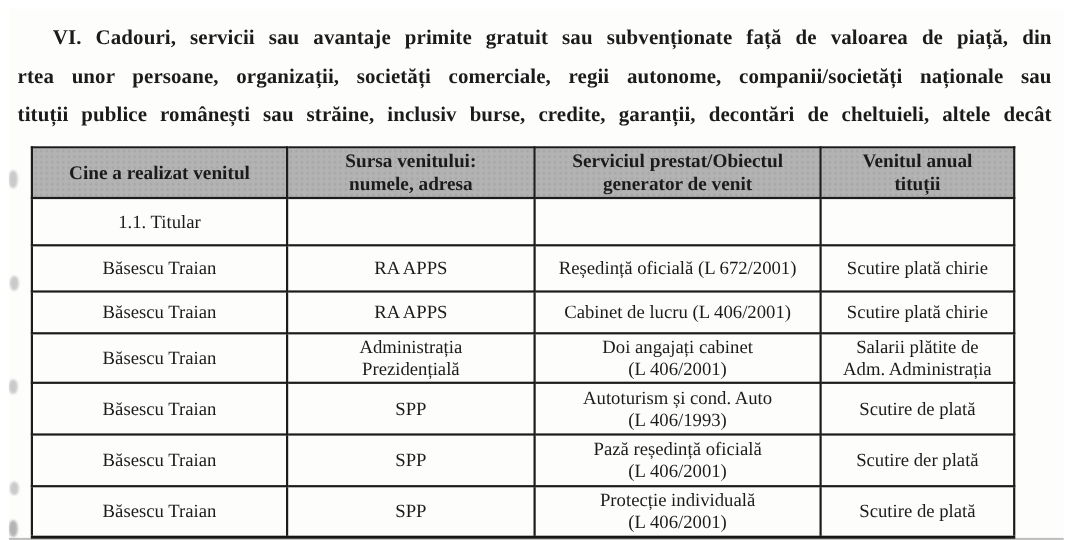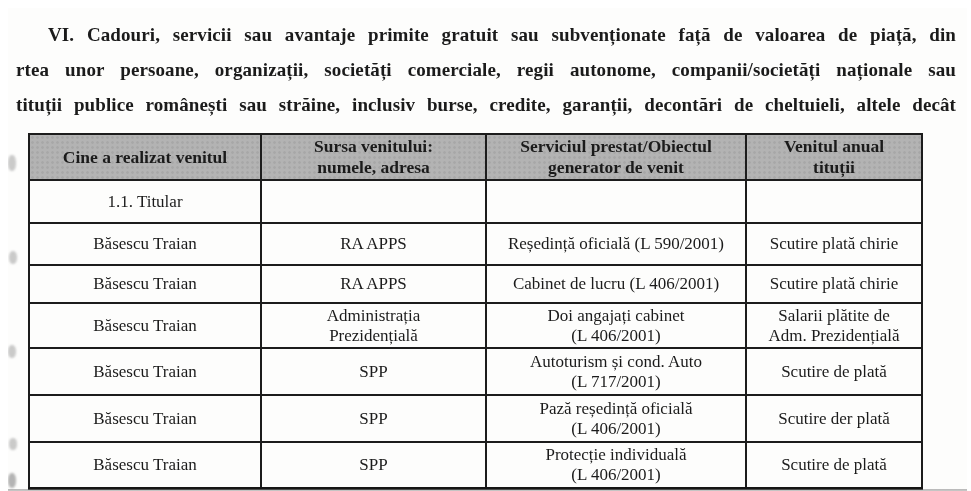--- a/index.html
+++ b/index.html
@@ -100,43 +100,43 @@
       </tr>
       <tr class="r1">
         <td>1.1. Titular</td>
         <td></td>
         <td></td>
         <td></td>
       </tr>
       <tr class="r2">
         <td>Băsescu Traian</td>
         <td>RA APPS</td>
-        <td>Reședință oficială (L 590/2001)</td>
+        <td>Reședință oficială (L 672/2001)</td>
         <td>Scutire plată chirie</td>
       </tr>
       <tr class="r3">
         <td>Băsescu Traian</td>
         <td>RA APPS</td>
         <td>Cabinet de lucru (L 406/2001)</td>
         <td>Scutire plată chirie</td>
       </tr>
       <tr class="r4">
         <td>Băsescu Traian</td>
         <td>Administrația
 Prezidențială</td>
         <td>Doi angajați cabinet
 (L 406/2001)</td>
         <td>Salarii plătite de
-Adm. Prezidențială</td>
+Adm. Administrația</td>
       </tr>
       <tr class="r5">
         <td>Băsescu Traian</td>
         <td>SPP</td>
         <td>Autoturism și cond. Auto
-(L 717/2001)</td>
+(L 406/1993)</td>
         <td>Scutire de plată</td>
       </tr>
       <tr class="r6">
         <td>Băsescu Traian</td>
         <td>SPP</td>
         <td>Pază reședință oficială
 (L 406/2001)</td>
         <td>Scutire der plată</td>
       </tr>
       <tr class="r7">

